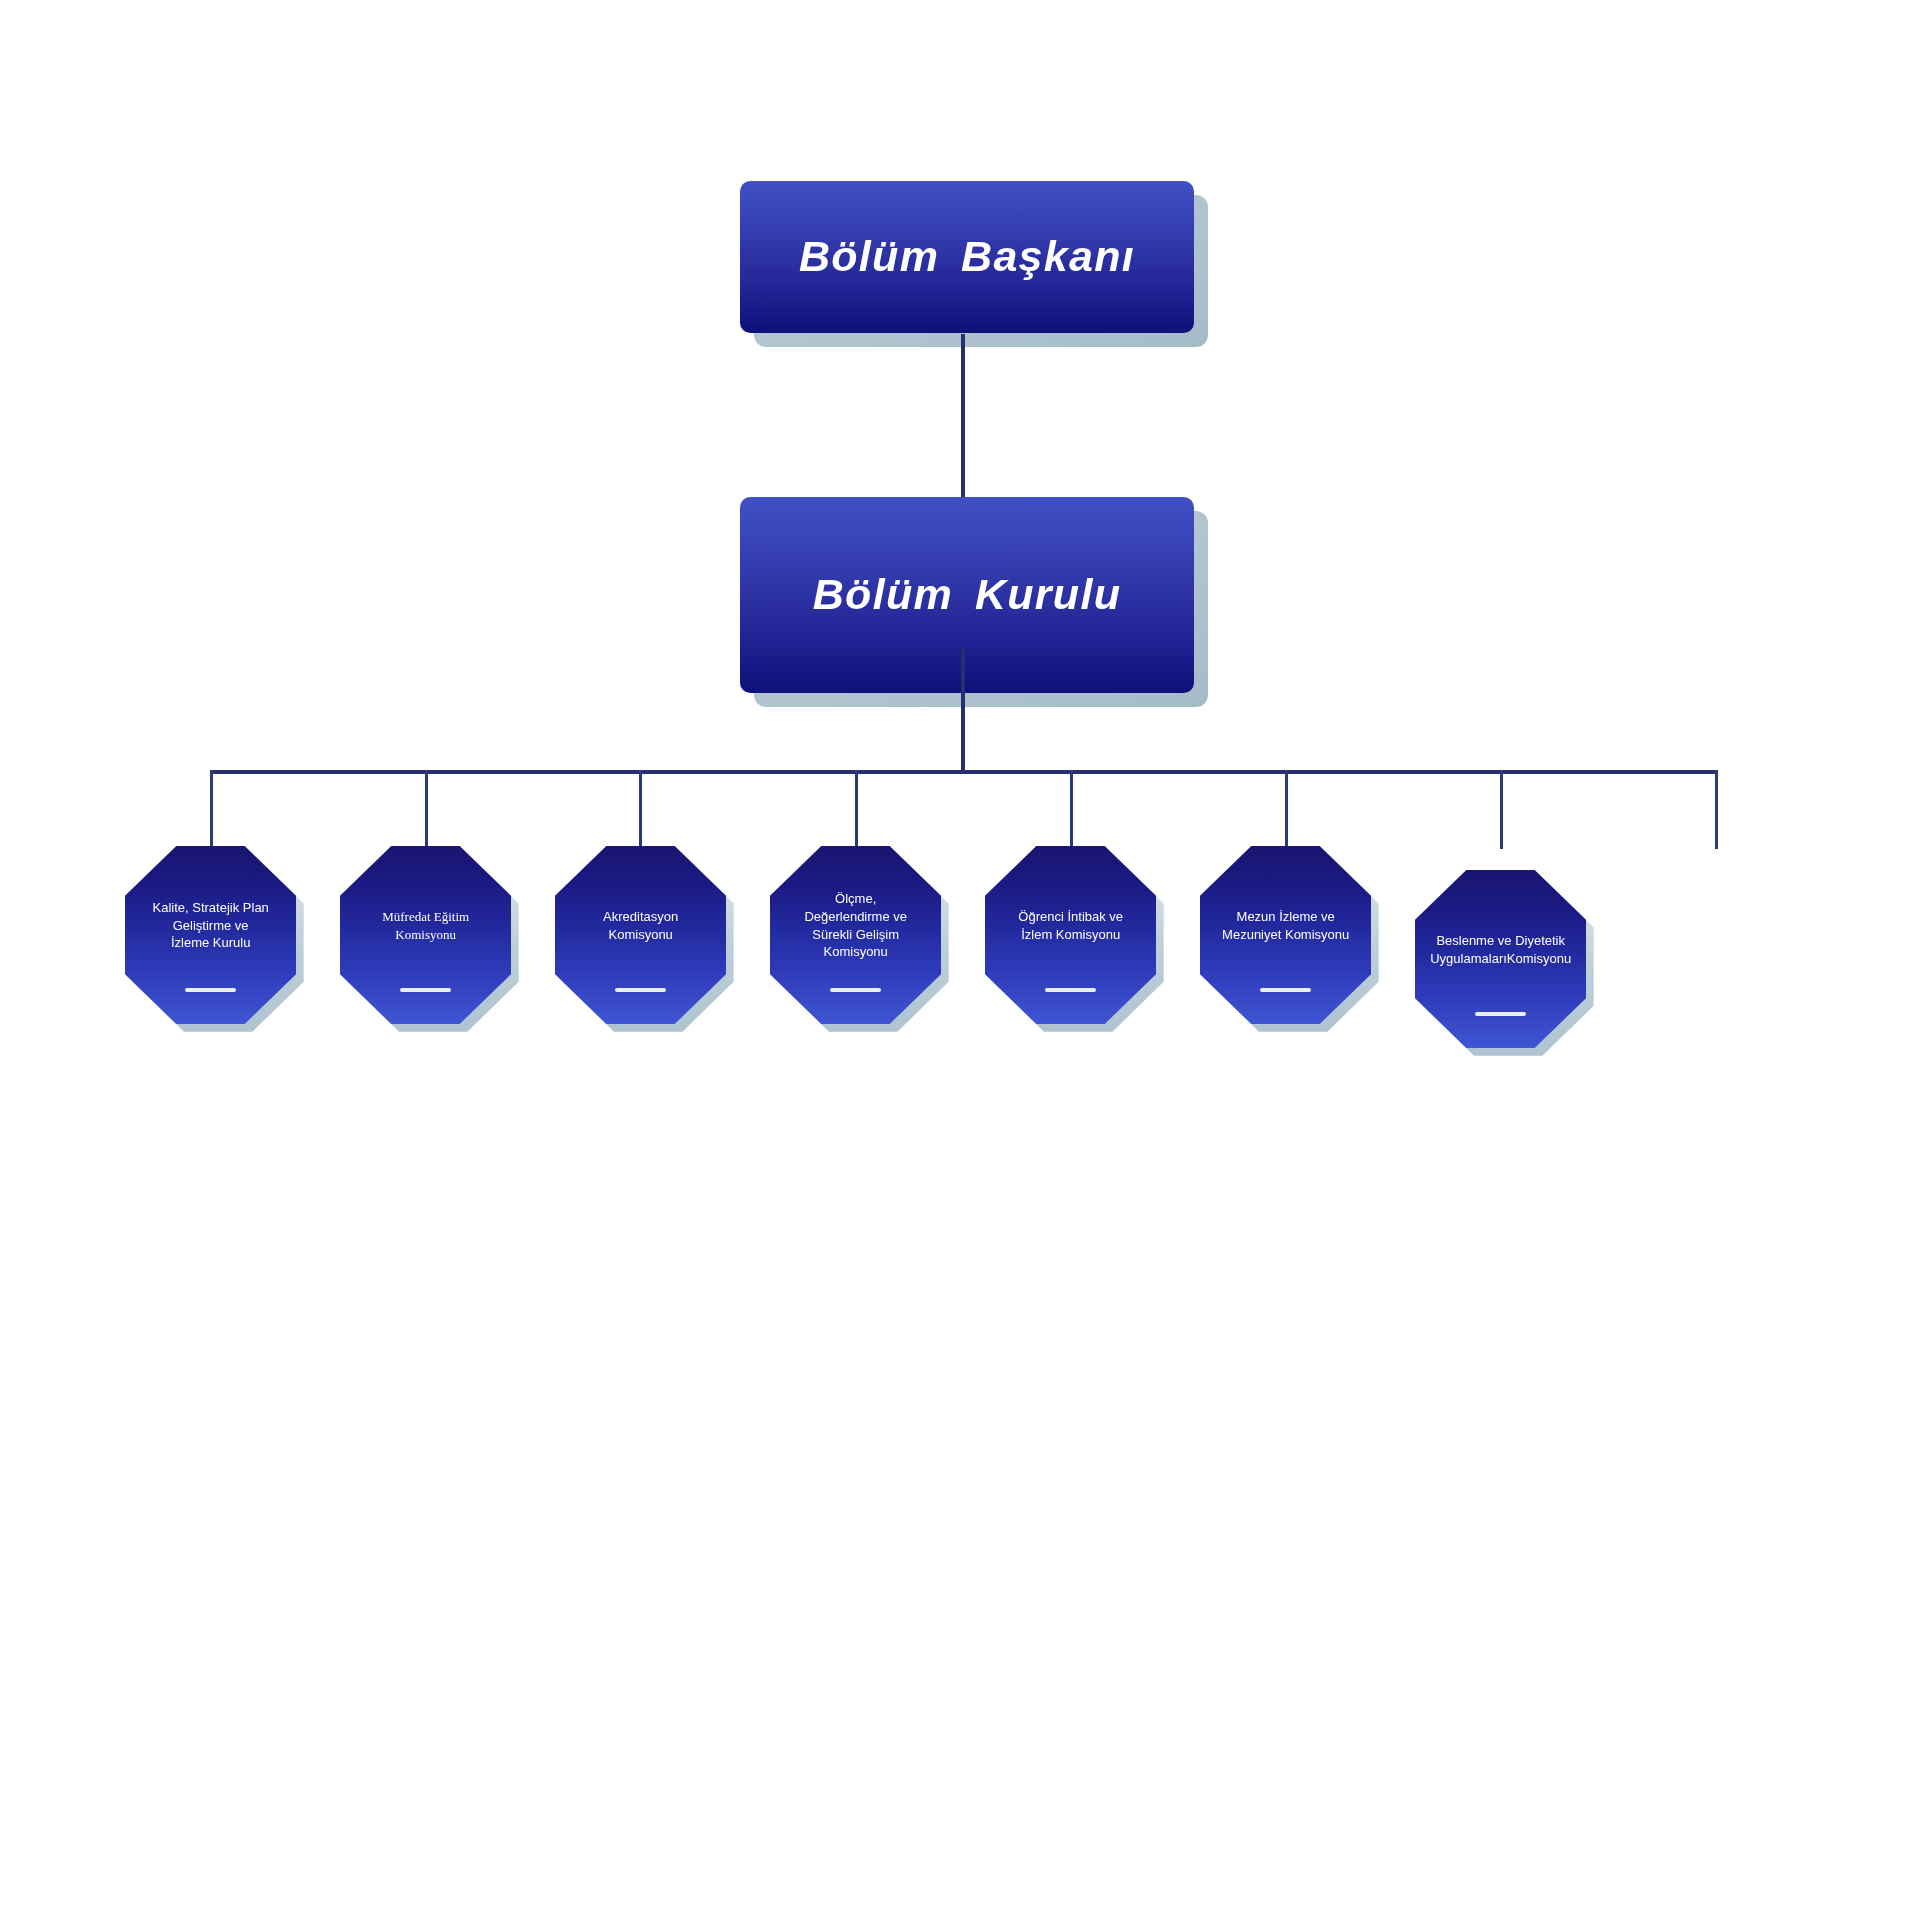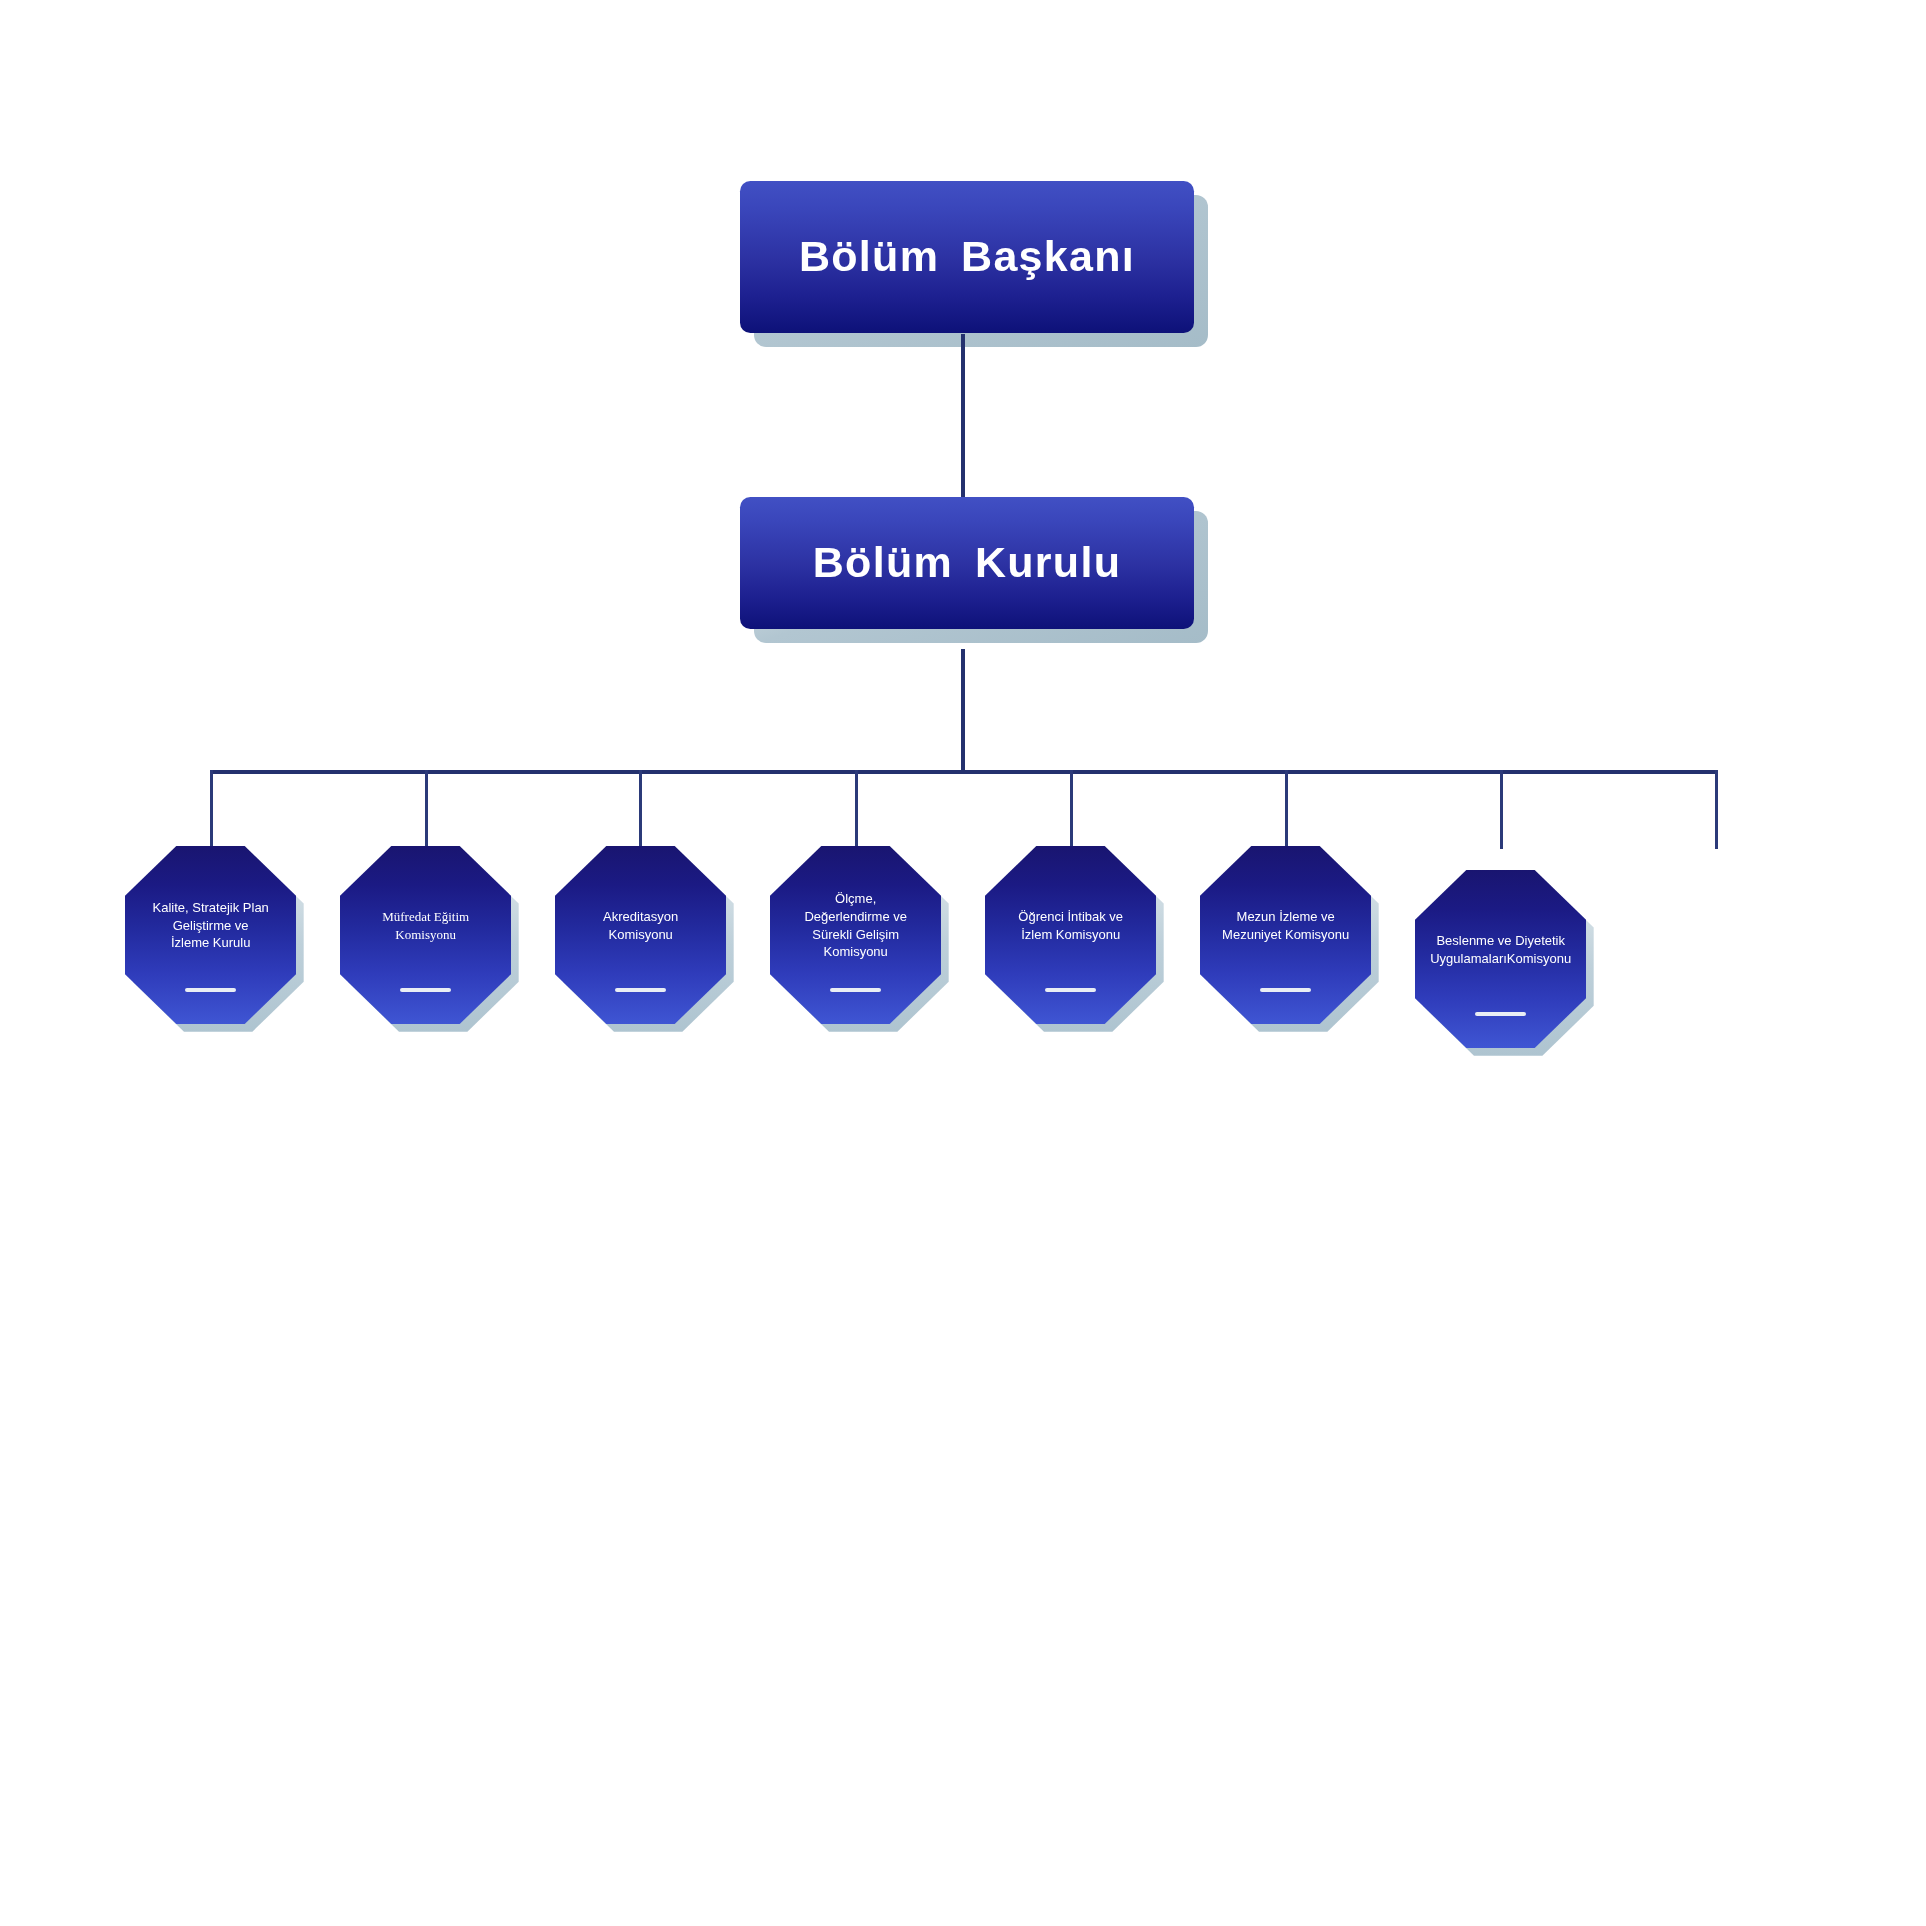--- a/index.html
+++ b/index.html
@@ -57,20 +57,21 @@
     box-sizing: border-box;
   }
   .node-box-label {
     color: #ffffff;
     font-size: 43px;
     font-weight: bold;
     letter-spacing: 1.3px;
     word-spacing: 8.6px;
     text-align: right;
     line-height: 1.1;
+    font-style: italic;
   }
 
   
   .oct-wrap {
     position: absolute;
     width: 171px;
     height: 178px;
   }
   .oct-shadow {
     position: absolute;
@@ -126,21 +127,21 @@
 
   <div class="node-box-wrap" style="left:740px; top:181px; width:454px; height:152px;">
     <div class="node-box-shadow"></div>
     <div class="node-box">
       <span class="node-box-label">Bölüm  Başkanı</span>
     </div>
   </div>
 
   <div class="conn conn-v" style="left:961px; top:334px; height:163px;"></div>
 
-  <div class="node-box-wrap" style="left:740px; top:497px; width:454px; height:132px;">
+  <div class="node-box-wrap" style="left:740px; top:497px; width:454px; height:196px;">
     <div class="node-box-shadow"></div>
     <div class="node-box">
       <span class="node-box-label">Bölüm  Kurulu</span>
     </div>
   </div>
 
   <div class="conn conn-v" style="left:961px; top:649px; height:125px;"></div>
 
   <div class="conn conn-h" style="left:211px; top:770px; width:1507px;"></div>
 

